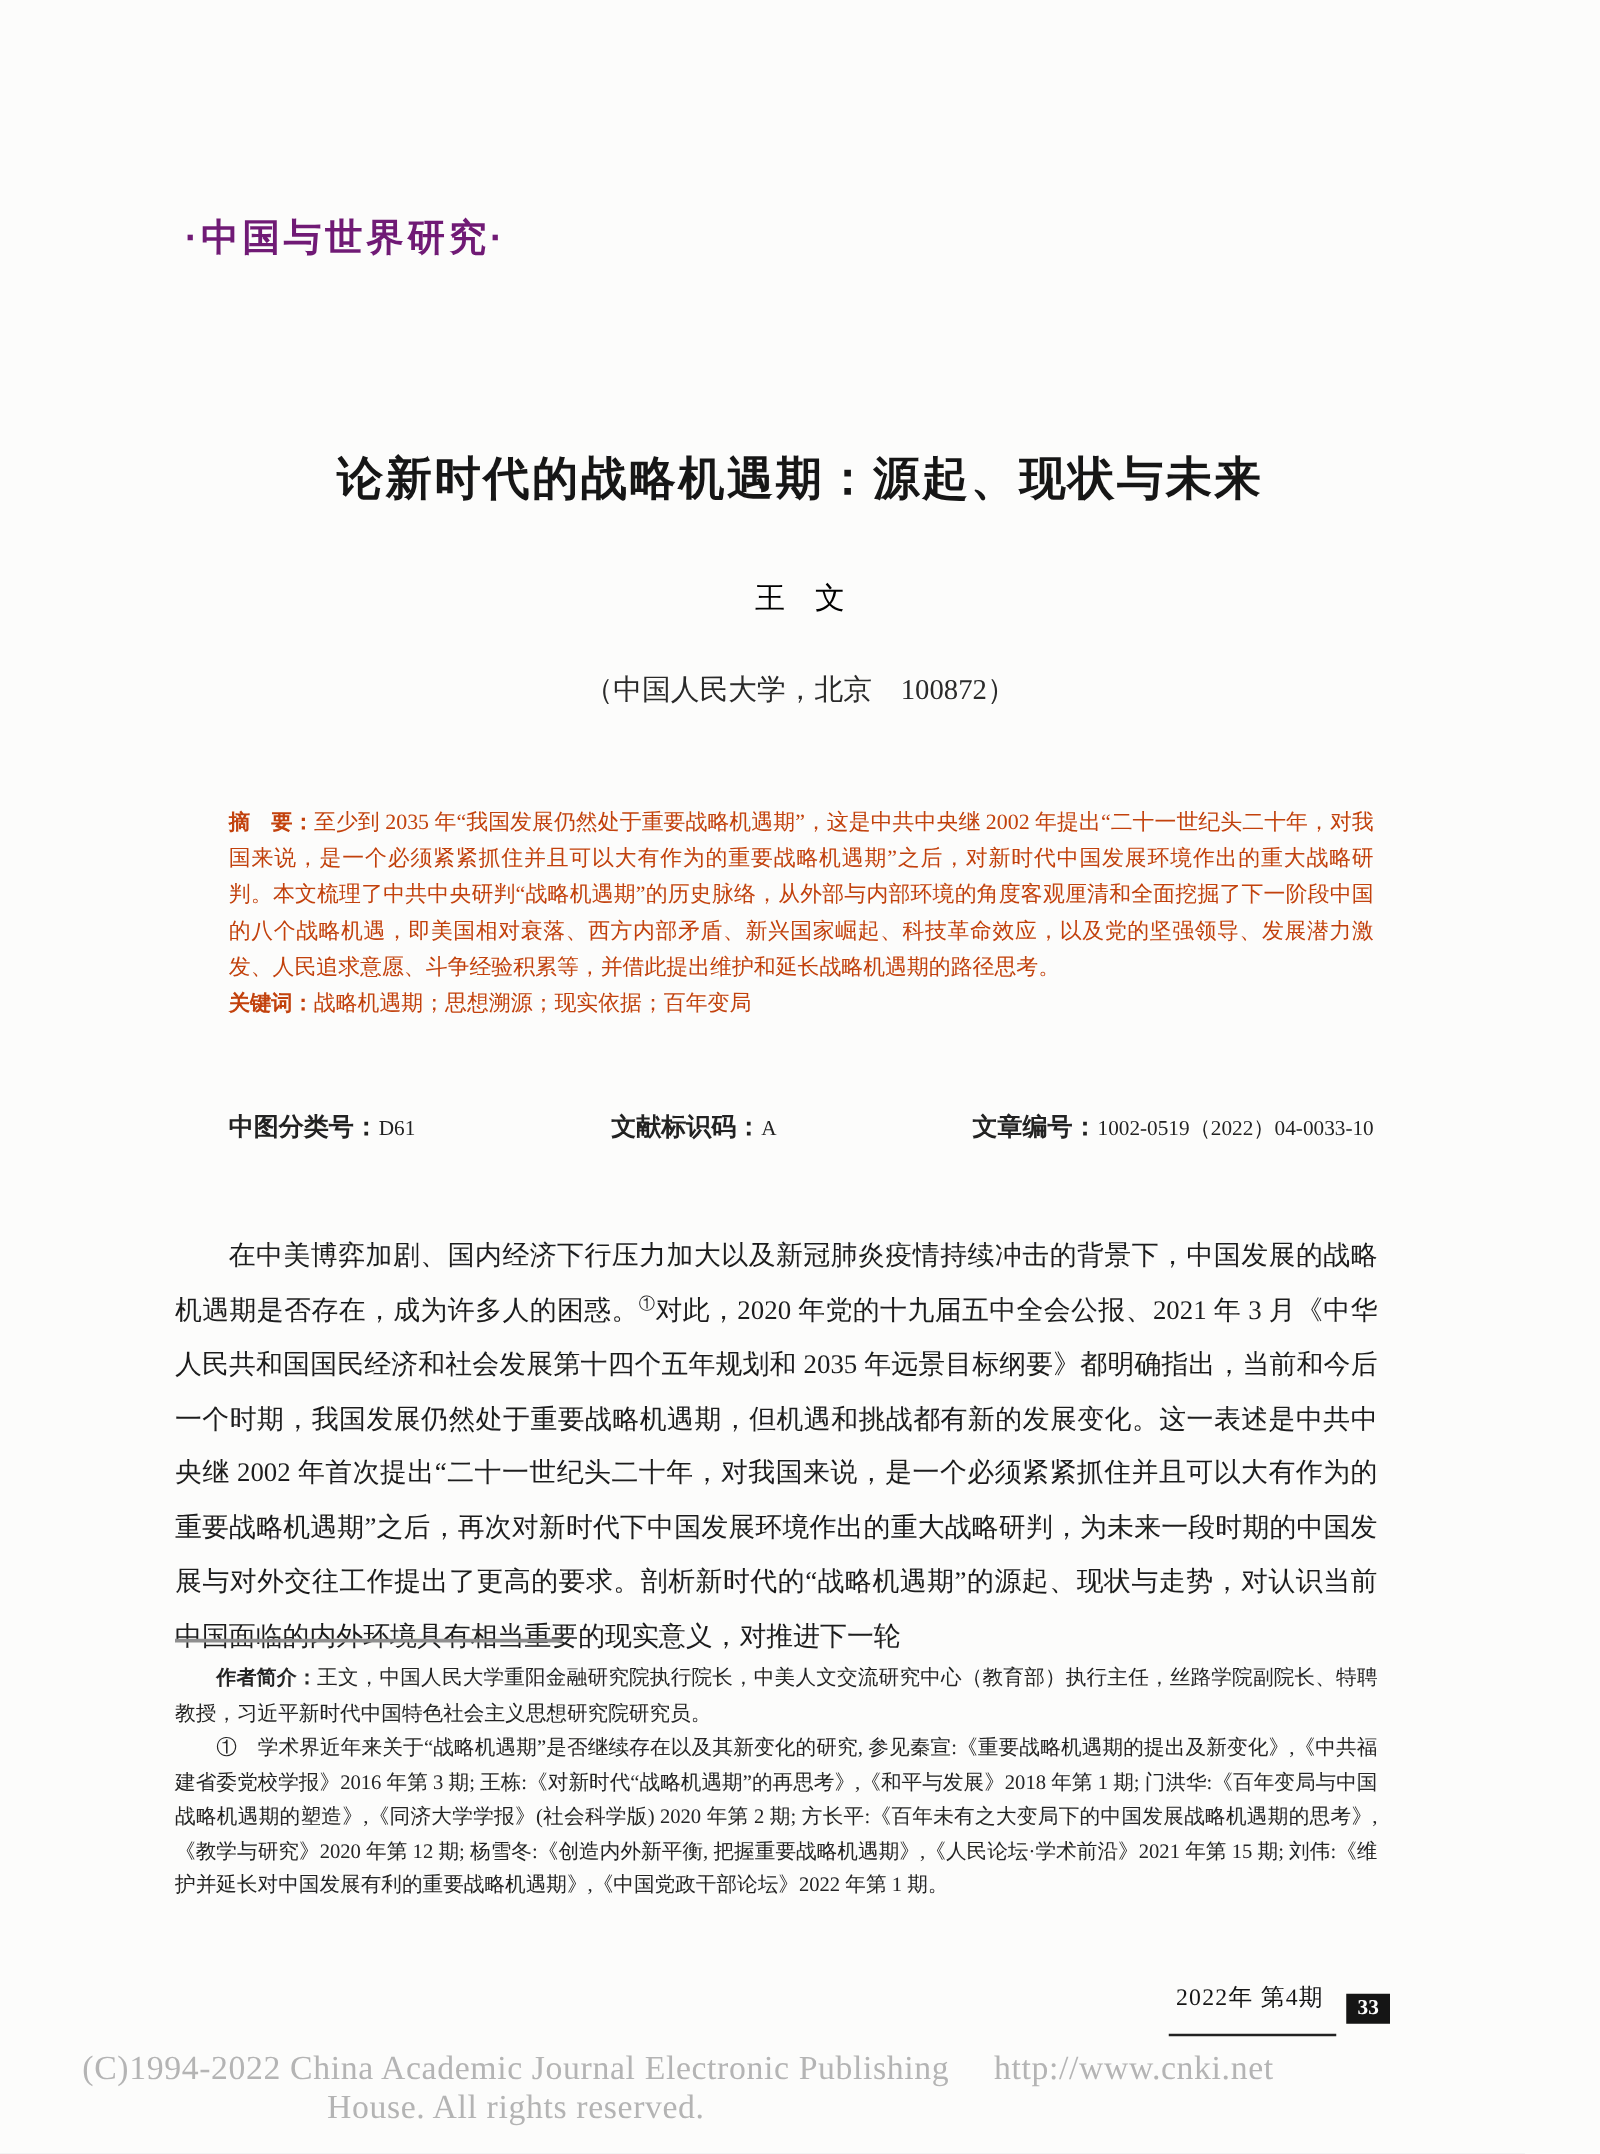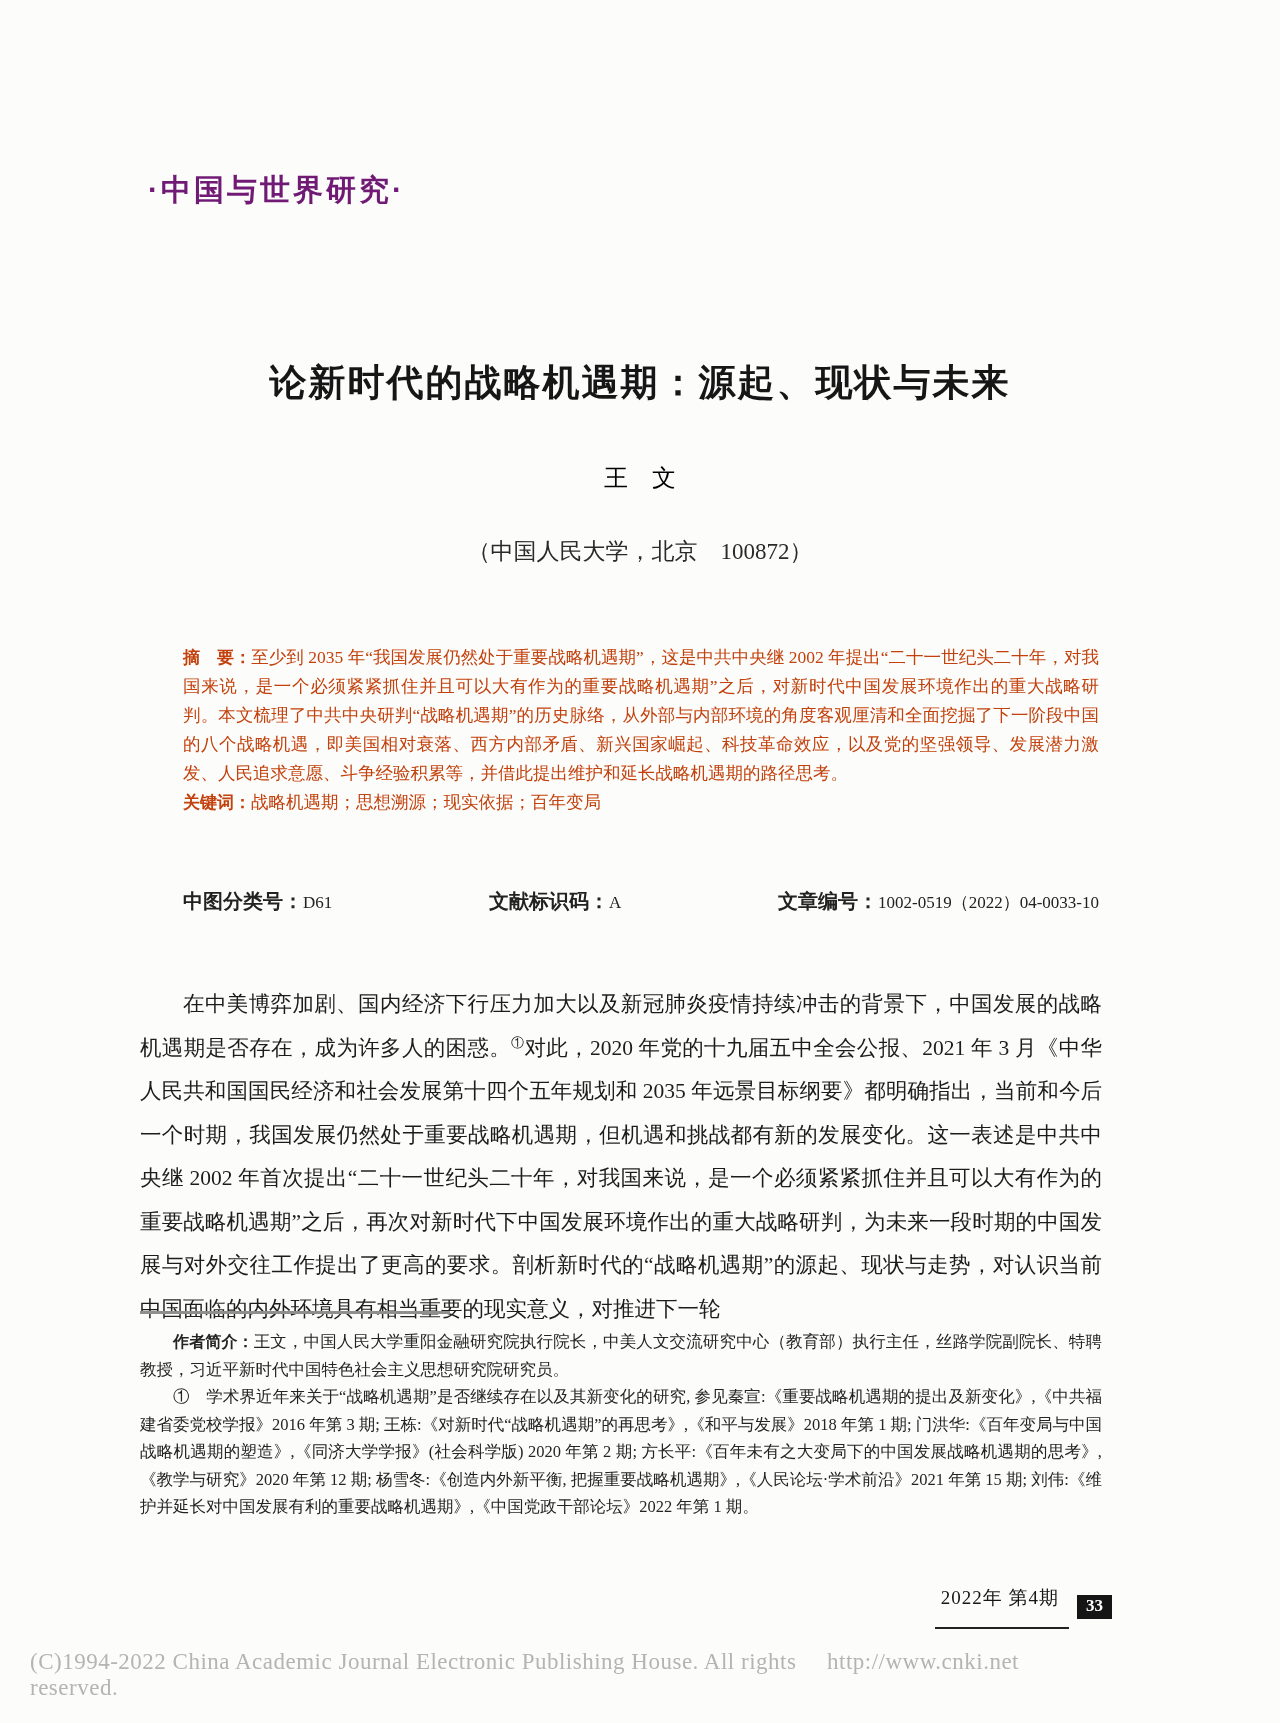--- a/index.html
+++ b/index.html
@@ -80,21 +80,21 @@
     display:inline-block;margin-left:8px;
     background:#151515;color:#fff;
     font-weight:bold;font-size:17px;
     padding:1px 9px 3px 9px;
   }
 
   .scan-footer{
     position:absolute;left:0;bottom:22px;width:1049px;
     display:flex;justify-content:space-between;
     padding:0 30px;box-sizing:border-box;
-    font-size:23px;color:#b4b4b4;letter-spacing:0.5px;
+    font-size:27px;color:#b4b4b4;letter-spacing:0.5px;text-align:center;
   }
 </style>
 </head>
 <body>
 
 <div class="page">
 
   <div class="section-header sans">·中国与世界研究·</div>
 
   <h1 class="title">论新时代的战略机遇期：源起、现状与未来</h1>

